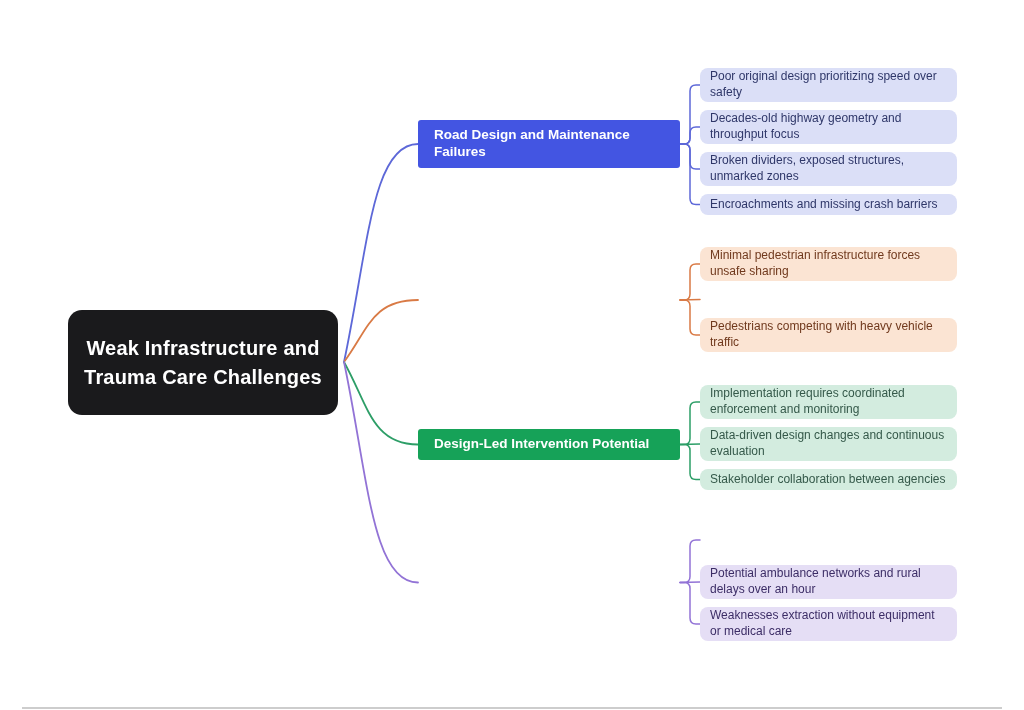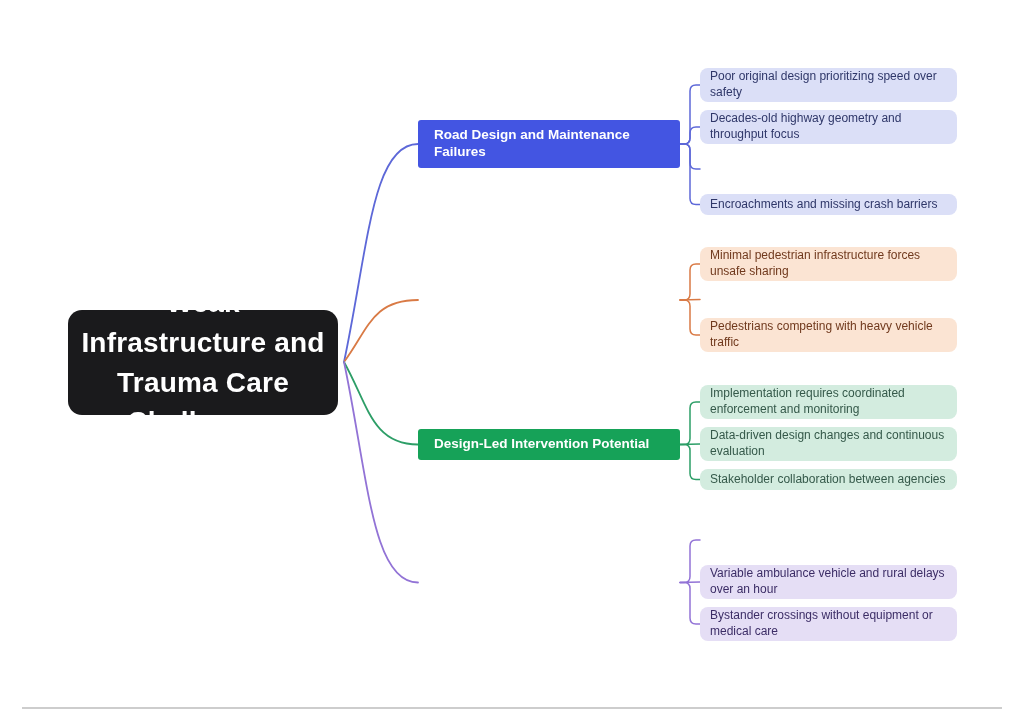--- a/index.html
+++ b/index.html
@@ -4,21 +4,21 @@
 <style>
   html,body{margin:0;padding:0;background:#ffffff;}
   #canvas{
     position:relative;width:1024px;height:710px;background:#ffffff;overflow:hidden;
     font-family:"Liberation Sans", sans-serif;
   }
   #connectors{position:absolute;left:0;top:0;width:1024px;height:710px;z-index:1;}
   .node{position:absolute;z-index:2;box-sizing:border-box;display:flex;align-items:center;}
   .root-node{
     border-radius:14px;justify-content:center;text-align:center;
-    font-size:28px;font-weight:600;line-height:1.42;letter-spacing:.2px;
+    font-size:20px;font-weight:600;line-height:1.42;letter-spacing:.2px;
     padding:0 12px;cursor:pointer;
   }
   .branch-node{
     border-radius:3px;font-size:13.5px;font-weight:700;line-height:1.25;
     padding:4px 16px;color:#ffffff;cursor:pointer;
   }
   .leaf-node{
     border-radius:8px;font-size:12px;font-weight:400;line-height:1.3;
     padding:0 10px;cursor:pointer;
   }
@@ -60,20 +60,23 @@
 
   <div class="node branch-node" style="left: 418px; top: 120px; width: 262px; height: 48px; background: rgb(67, 85, 226);">
     <span>Road Design and Maintenance Failures</span>
   </div>
   <div class="node leaf-node" style="left: 700px; top: 68px; width: 257px; height: 34px; background: rgb(219, 223, 247); color: rgb(47, 55, 105);">
     <span>Poor original design prioritizing speed over safety</span>
   </div>
   <div class="node leaf-node" style="left: 700px; top: 110px; width: 257px; height: 34px; background: rgb(219, 223, 247); color: rgb(47, 55, 105);">
     <span>Decades-old highway geometry and throughput focus</span>
   </div>
+  <div class="node leaf-node" style="left: 700px; top: 152px; width: 257px; height: 34px; background: rgb(219, 223, 247); color: rgb(47, 55, 105);">
+    <span>Broken dividers, exposed structures, unmarked zones</span>
+  </div>
   <div class="node leaf-node" style="left: 700px; top: 194px; width: 257px; height: 21px; background: rgb(219, 223, 247); color: rgb(47, 55, 105);">
     <span>Encroachments and missing crash barriers</span>
   </div>
 
   <div class="node leaf-node" style="left: 700px; top: 247px; width: 257px; height: 34px; background: rgb(251, 228, 211); color: rgb(112, 57, 29);">
     <span>Minimal pedestrian infrastructure forces unsafe sharing</span>
   </div>
   <div class="node leaf-node" style="left: 700px; top: 318px; width: 257px; height: 34px; background: rgb(251, 228, 211); color: rgb(112, 57, 29);">
     <span>Pedestrians competing with heavy vehicle traffic</span>
   </div>
@@ -85,18 +88,18 @@
     <span>Implementation requires coordinated enforcement and monitoring</span>
   </div>
   <div class="node leaf-node" style="left: 700px; top: 427px; width: 257px; height: 34px; background: rgb(211, 236, 223); color: rgb(53, 89, 74);">
     <span>Data-driven design changes and continuous evaluation</span>
   </div>
   <div class="node leaf-node" style="left: 700px; top: 469px; width: 257px; height: 21px; background: rgb(211, 236, 223); color: rgb(53, 89, 74);">
     <span>Stakeholder collaboration between agencies</span>
   </div>
 
   <div class="node leaf-node" style="left: 700px; top: 565px; width: 257px; height: 34px; background: rgb(229, 222, 245); color: rgb(60, 45, 102);">
-    <span>Variable ambulance vehicle and rural delays over an hour</span>
+    <span>Potential ambulance networks and rural delays over an hour</span>
   </div>
   <div class="node leaf-node" style="left: 700px; top: 607px; width: 257px; height: 34px; background: rgb(229, 222, 245); color: rgb(60, 45, 102);">
-    <span>Bystander crossings without equipment or medical care</span>
+    <span>Weaknesses extraction without equipment or medical care</span>
   </div>
 </div>
 
 </body></html>

